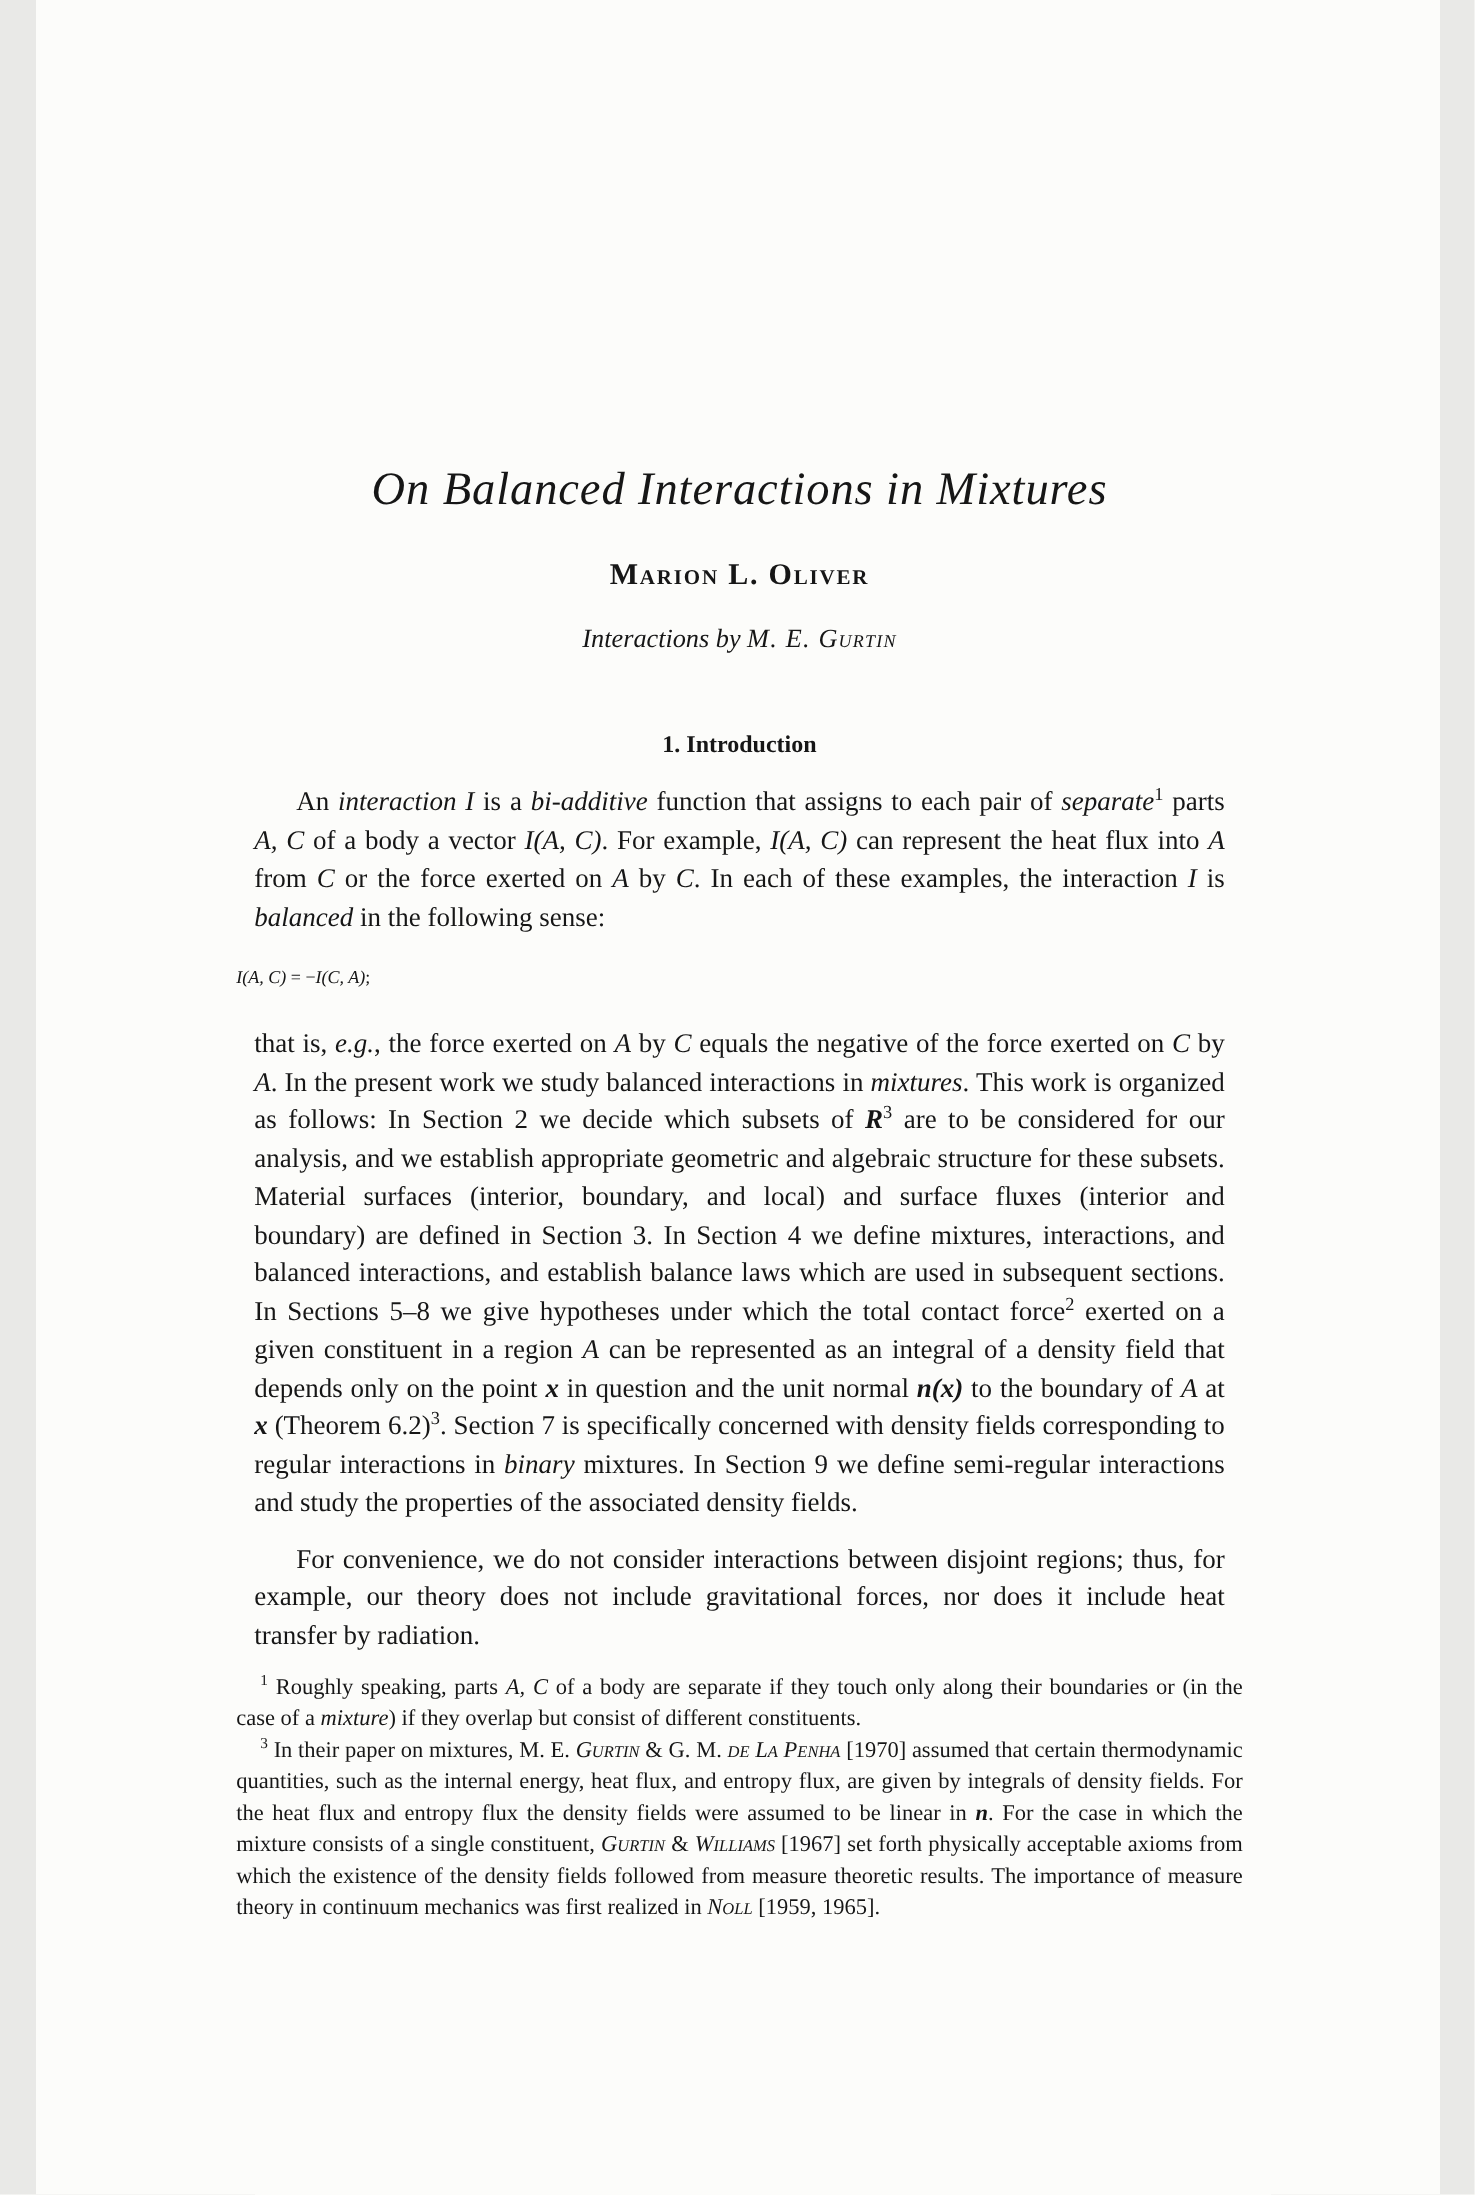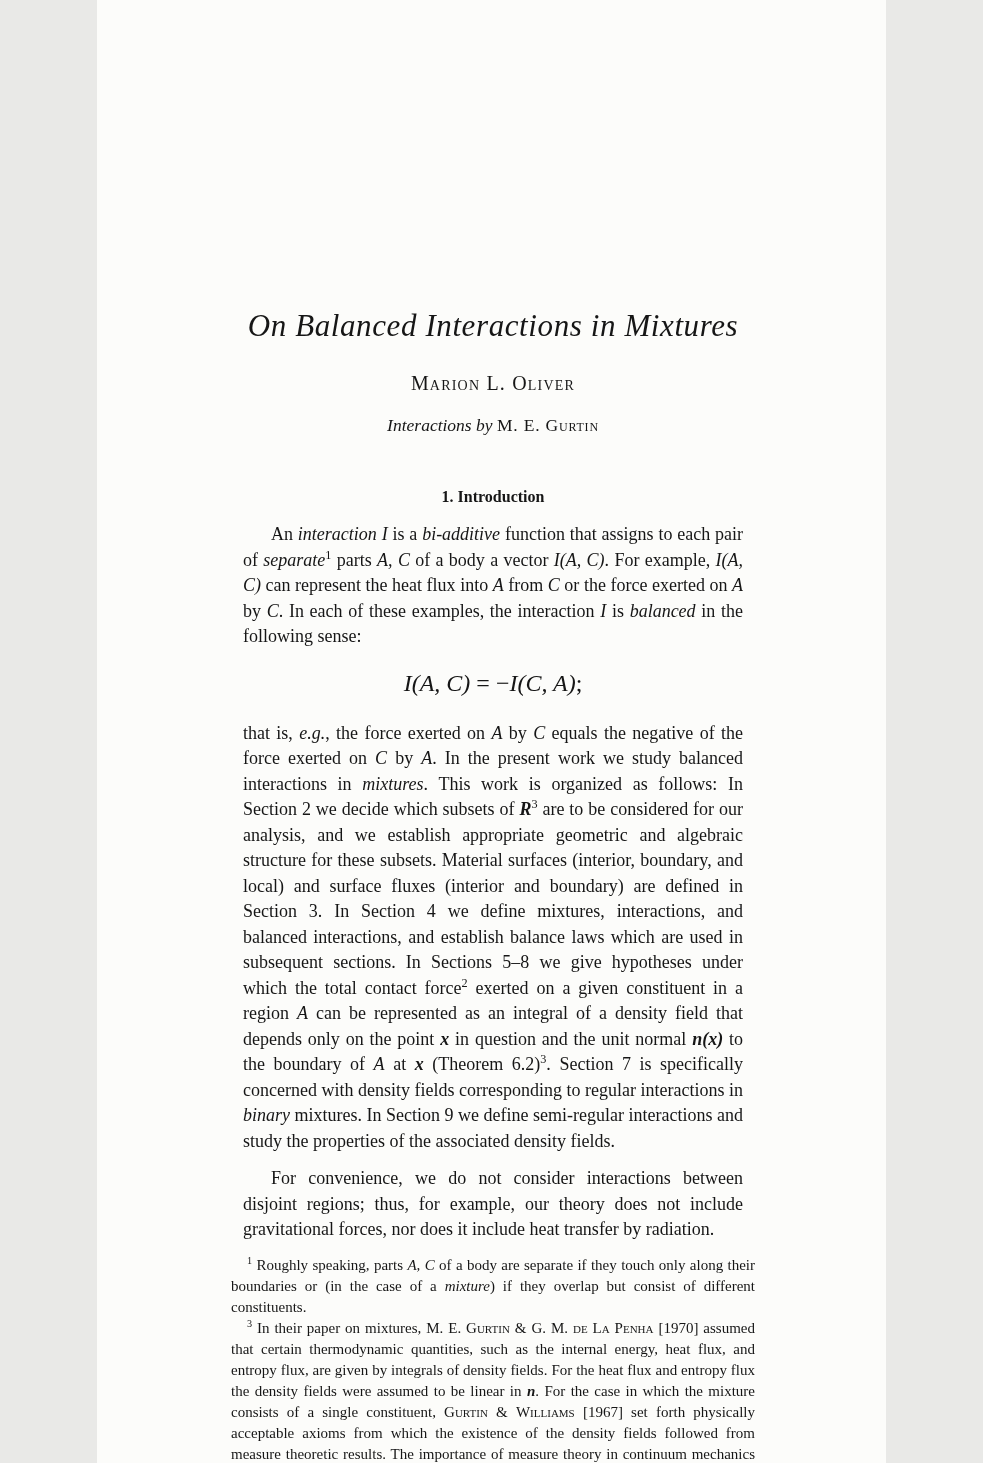--- a/index.html
+++ b/index.html
@@ -1,19 +1,19 @@
 <!DOCTYPE html>
 <html><head>
 <meta charset="utf-8">
 <style>
   html, body { margin: 0; padding: 0; }
   body { background: #e9e9e7; }
   .page {
     position: relative;
-    width: 789px;
+    width: 936px;
     height: 1463px;
     margin: 0 auto;
     background: #fcfcfa;
     color: #161616;
     font-family: "Liberation Serif", "DejaVu Serif", serif;
     box-sizing: border-box;
     padding: 308px 131px 0 134px;
     overflow: hidden;
   }
   .title {
@@ -23,20 +23,21 @@
     text-align: center;
     letter-spacing: 0.6px;
     margin: 0 0 28px 0;
   }
   .author {
     text-align: center;
     font-variant: small-caps;
     font-size: 20px;
     letter-spacing: 1.2px;
     margin: 0 0 20px 0;
+    font-weight: bold;
   }
   .communicated {
     text-align: center;
     font-size: 17.5px;
     margin: 0 0 52px 0;
   }
   .communicated .sc { letter-spacing: 0.8px; }
   .section-heading {
     text-align: center;
     font-size: 16px;
@@ -44,37 +45,37 @@
     margin: 0 0 16px 0;
   }
   p.body-par {
     margin: 12px;
     text-align: justify;
     font-size: 18px;
     line-height: 25.5px;
   }
   .indent { text-indent: 28px; }
   .equation {
-    text-align: center;
-    font-size: 24px;
+    text-align: left;
+    font-size: 12px;
     margin: 20px 0 24px 0;
   }
   .footnotes {
     margin-top: 8px;
     font-size: 15px;
     line-height: 21px;
   }
   p.footnote {
     margin: 0;
     text-align: justify;
     text-indent: 16px;
   }
   .it  { font-style: italic; }
   .bit { font-weight: bold; font-style: italic; }
-  .sc  { font-variant: small-caps; }
+  .sc  { font-variant: small-caps; font-style: italic; }
   sup  { font-size: 0.68em; line-height: 0; vertical-align: super; }
 </style>
 </head>
 <body>
 
 <div class="page">
 
   <h1 class="title">On Balanced Interactions in Mixtures</h1>
 
   <div class="author">Marion L. Oliver</div>

